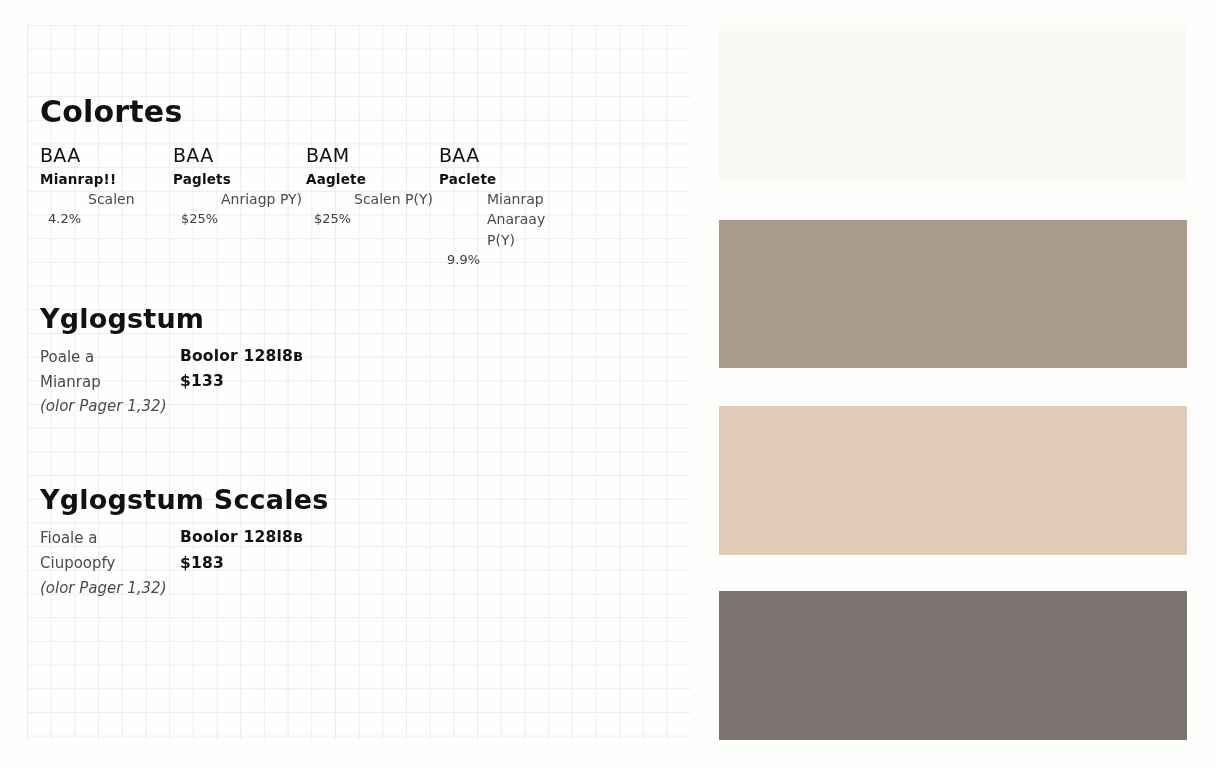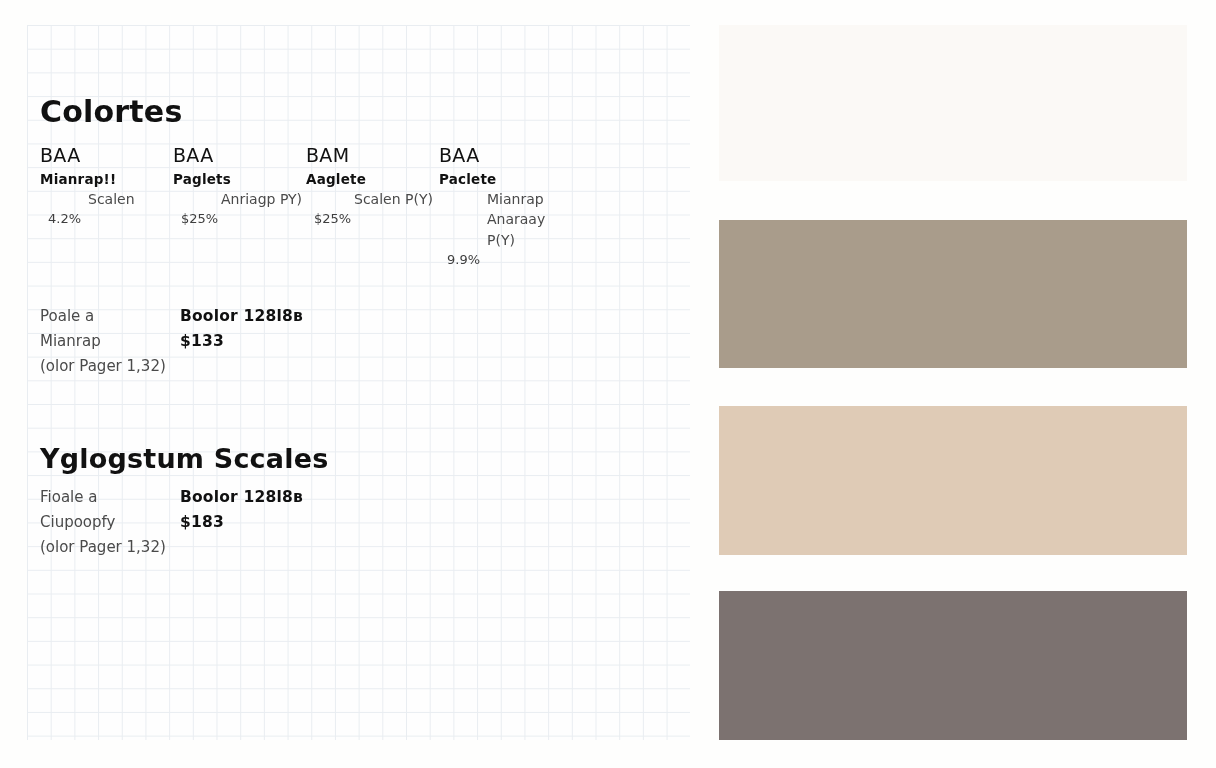--- a/index.html
+++ b/index.html
@@ -101,20 +101,21 @@
     font-size: 15.5px;
     font-weight: 700;
     color: #111111;
     letter-spacing: 0.2px;
   }
   .spec-note {
     font-size: 15px;
     font-weight: 400;
     color: #4A4A4A;
     line-height: 1.62;
+    font-style: italic;
   }
 
   
   #gap-1 { height: 34px; }
   #gap-2 { height: 60px; }
 
   
   #swatch-column {
     position: absolute;
     left: 719px;
@@ -169,20 +170,21 @@
       <div class="spec-name">Paclete</div>
       <div class="spec-sub">Mianrap</div>
       <div class="spec-sub">Anaraay P(Y)</div>
       <div class="spec-val">9.9%</div>
     </div>
 
   </div>
 
   <div id="gap-1"></div>
 
+  <div class="section-title" id="title-yglogstum">Yglogstum</div>
 
   <div class="spec-block">
     <div class="spec-row">
       <span class="label">Poale a</span>
       <span class="value">Boolor 128l8в</span>
     </div>
     <div class="spec-row">
       <span class="label">Mianrap</span>
       <span class="value">$133</span>
     </div>

